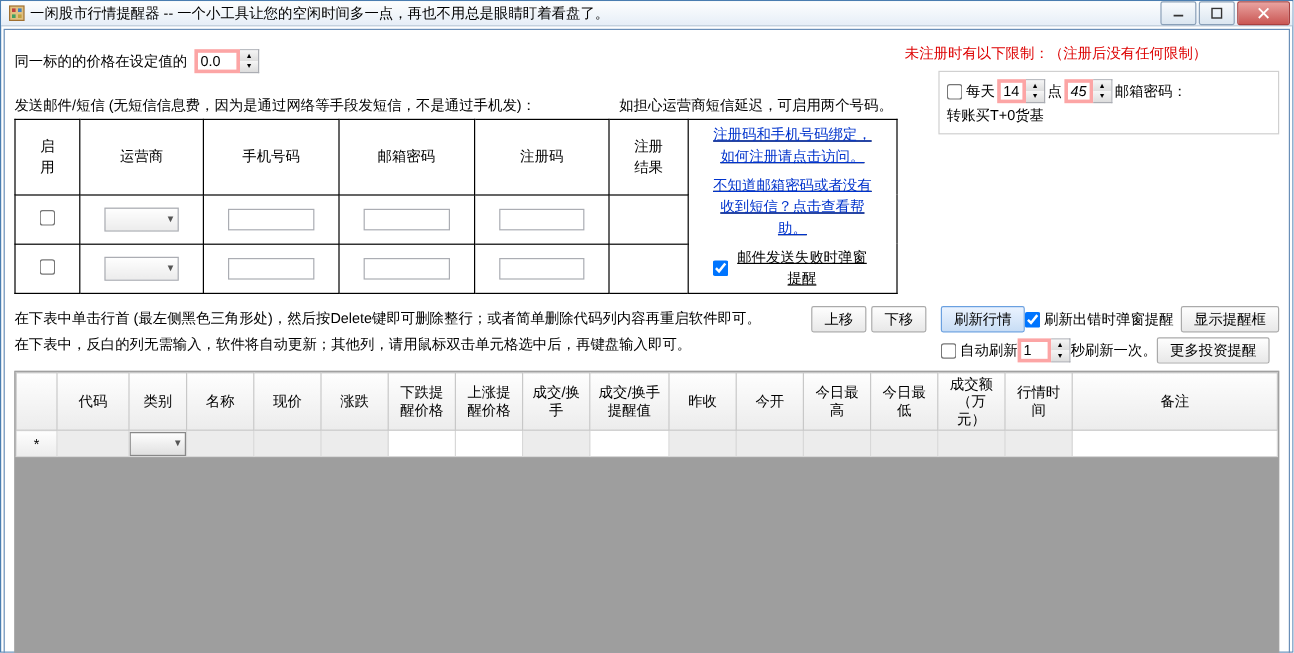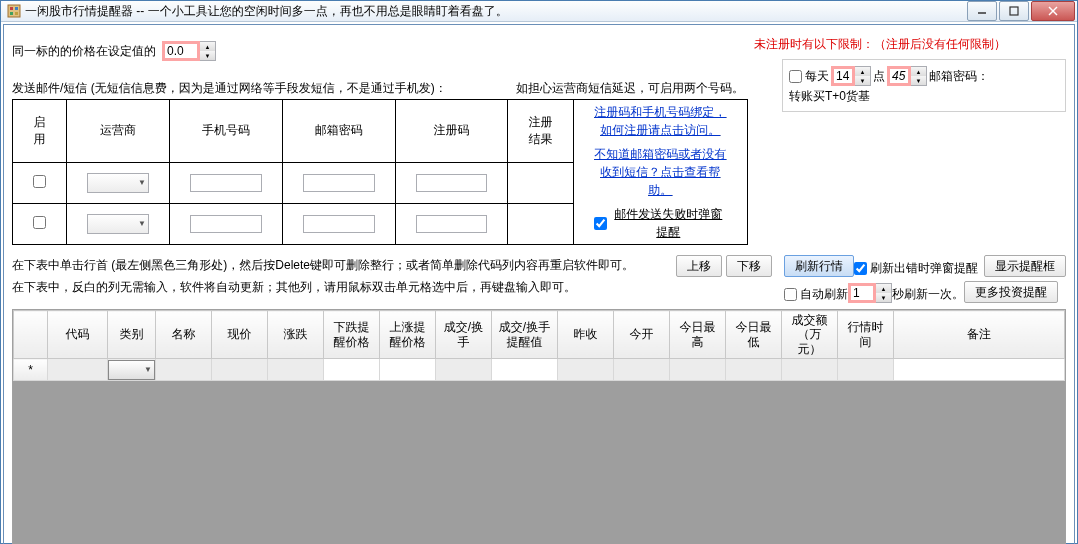--- a/index.html
+++ b/index.html
@@ -46,21 +46,21 @@
 
 .link { color: #0033cc; text-decoration: underline; cursor: pointer; }
 .limit-text { color: #d00; line-height: 1.5; }
 
 .right-panel2 { border: 1px solid #d0d0d0; padding: 6px; margin-top: 6px; display: flex; align-items: center; gap: 2px; flex-wrap: wrap; margin-left: 28px; }
 
 .instructions { margin-top: 8px; display: flex; align-items: flex-start; gap: 6px; }
 .instr-text { flex: 1; line-height: 1.8; }
 
 .action-block { display: flex; flex-direction: column; gap: 4px; align-items: flex-start; margin-left: 6px; }
-.action-row { display: flex; align-items: flex-end; gap: 0; }
+.action-row { display: flex; align-items: center; gap: 0; }
 
 .grid-container { flex: 1; border: 1px solid #a0a0a0; background: #9e9e9e; margin-top: 4px; overflow: hidden; position: relative; }
 .grid { width: 100%; border-collapse: collapse; background: #fff; }
 .grid th { background: linear-gradient(#fefefe,#ececec); border: 1px solid #c8c8c8; font-weight: normal; padding: 2px 4px; height: 40px; line-height: 1.2; }
 .grid td { border: 1px solid #d8d8d8; padding: 0; height: 22px; background: #ececec; }
 .grid td.rowhdr { background: linear-gradient(#fefefe,#ececec); text-align: center; width: 34px; }
 .grid-body-bg { background: #9e9e9e; height: 180px; }
 .cell-combo { width: 100%; height: 20px; border: 1px solid #888; background: linear-gradient(#fefefe,#e0e0e0); display: flex; align-items: center; justify-content: flex-end; padding-right: 2px; }
 
 .side-cell { width: 180px; vertical-align: top; padding: 4px; text-decoration: underline; }

